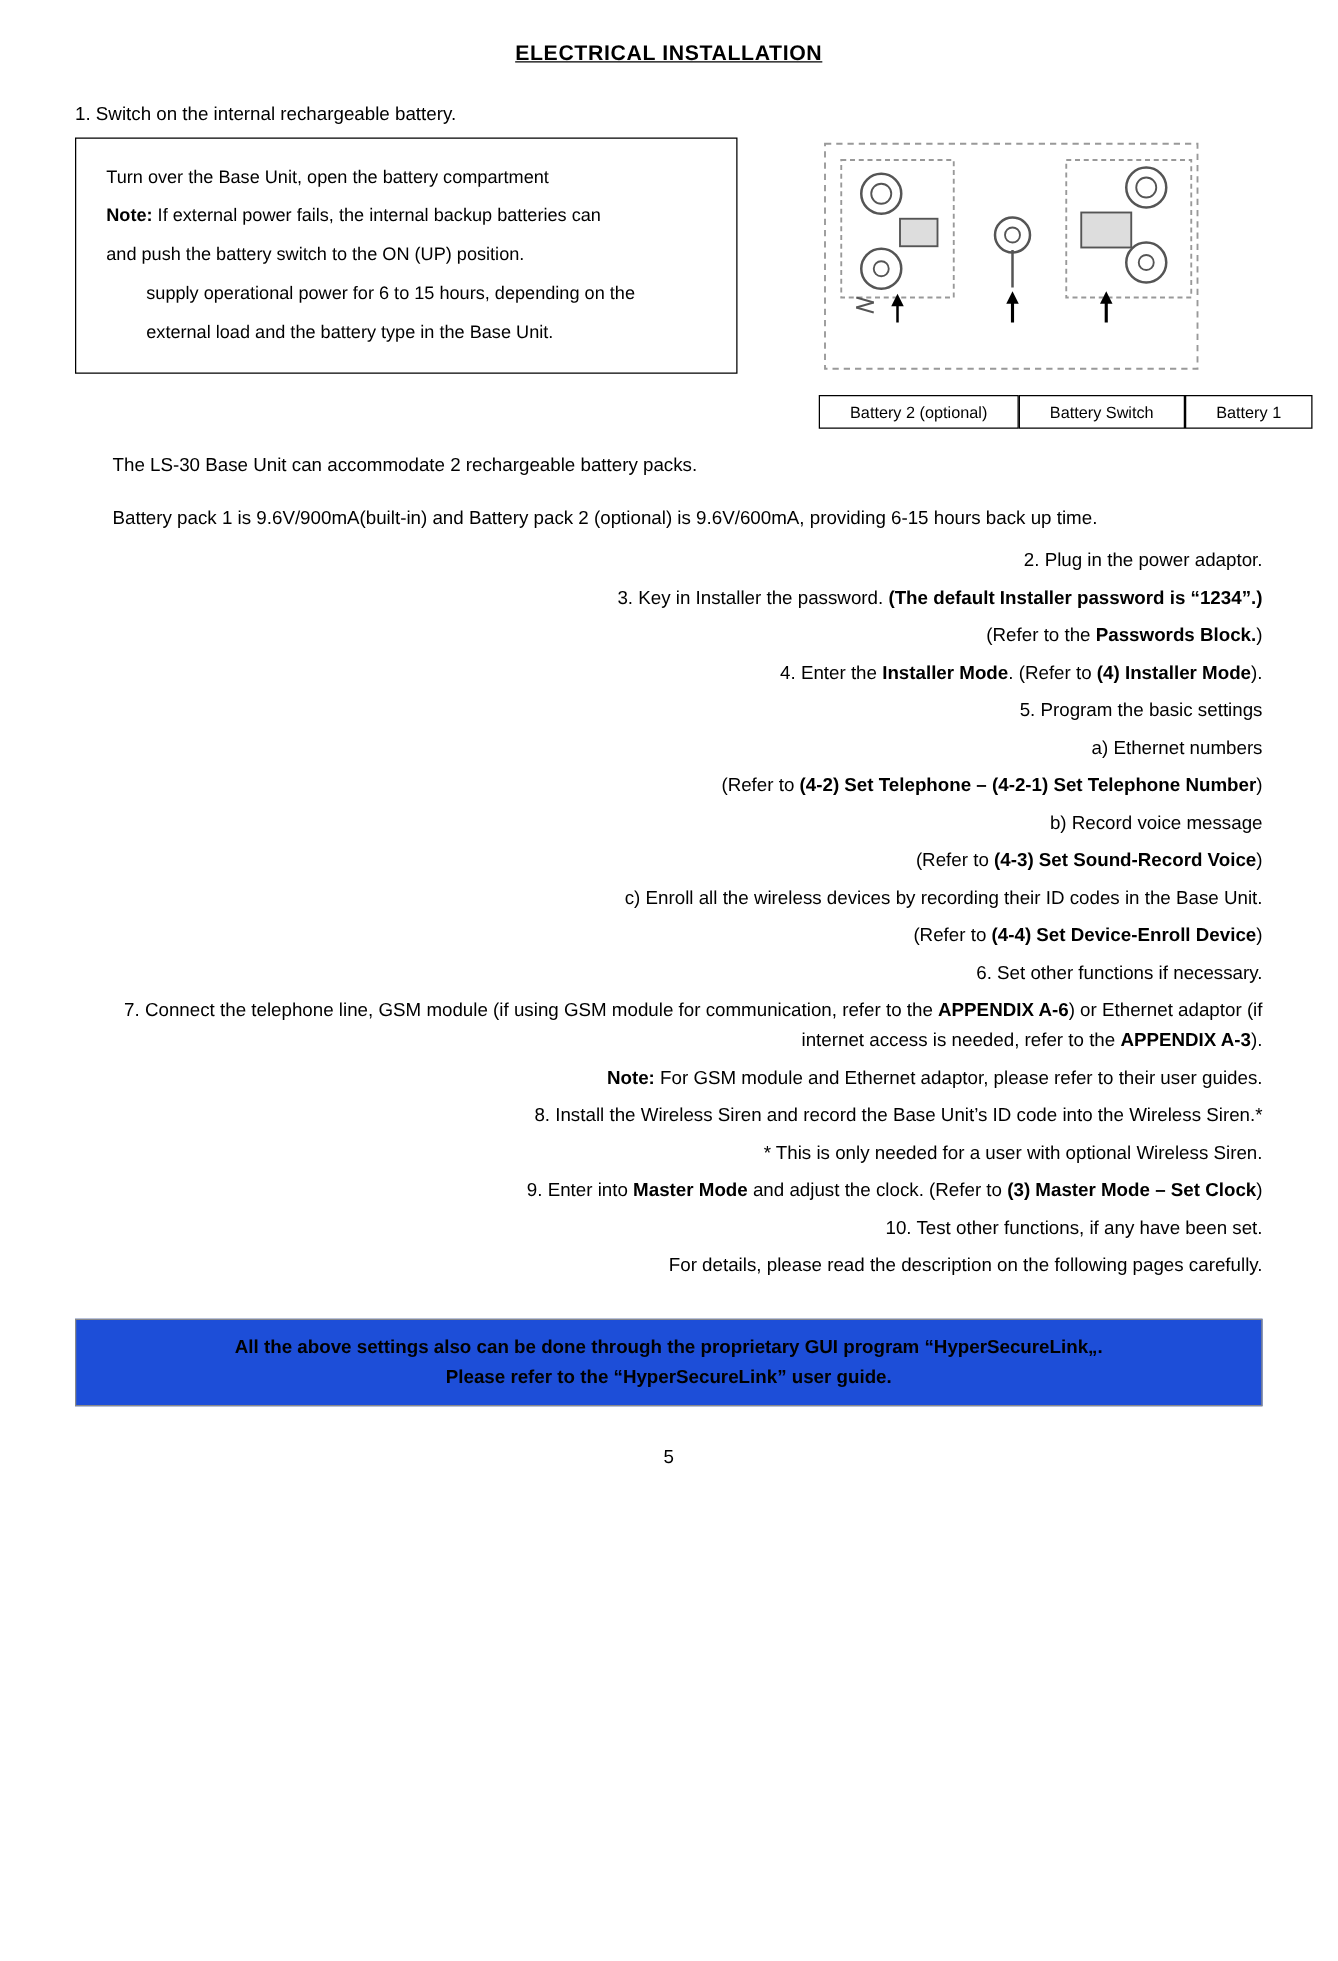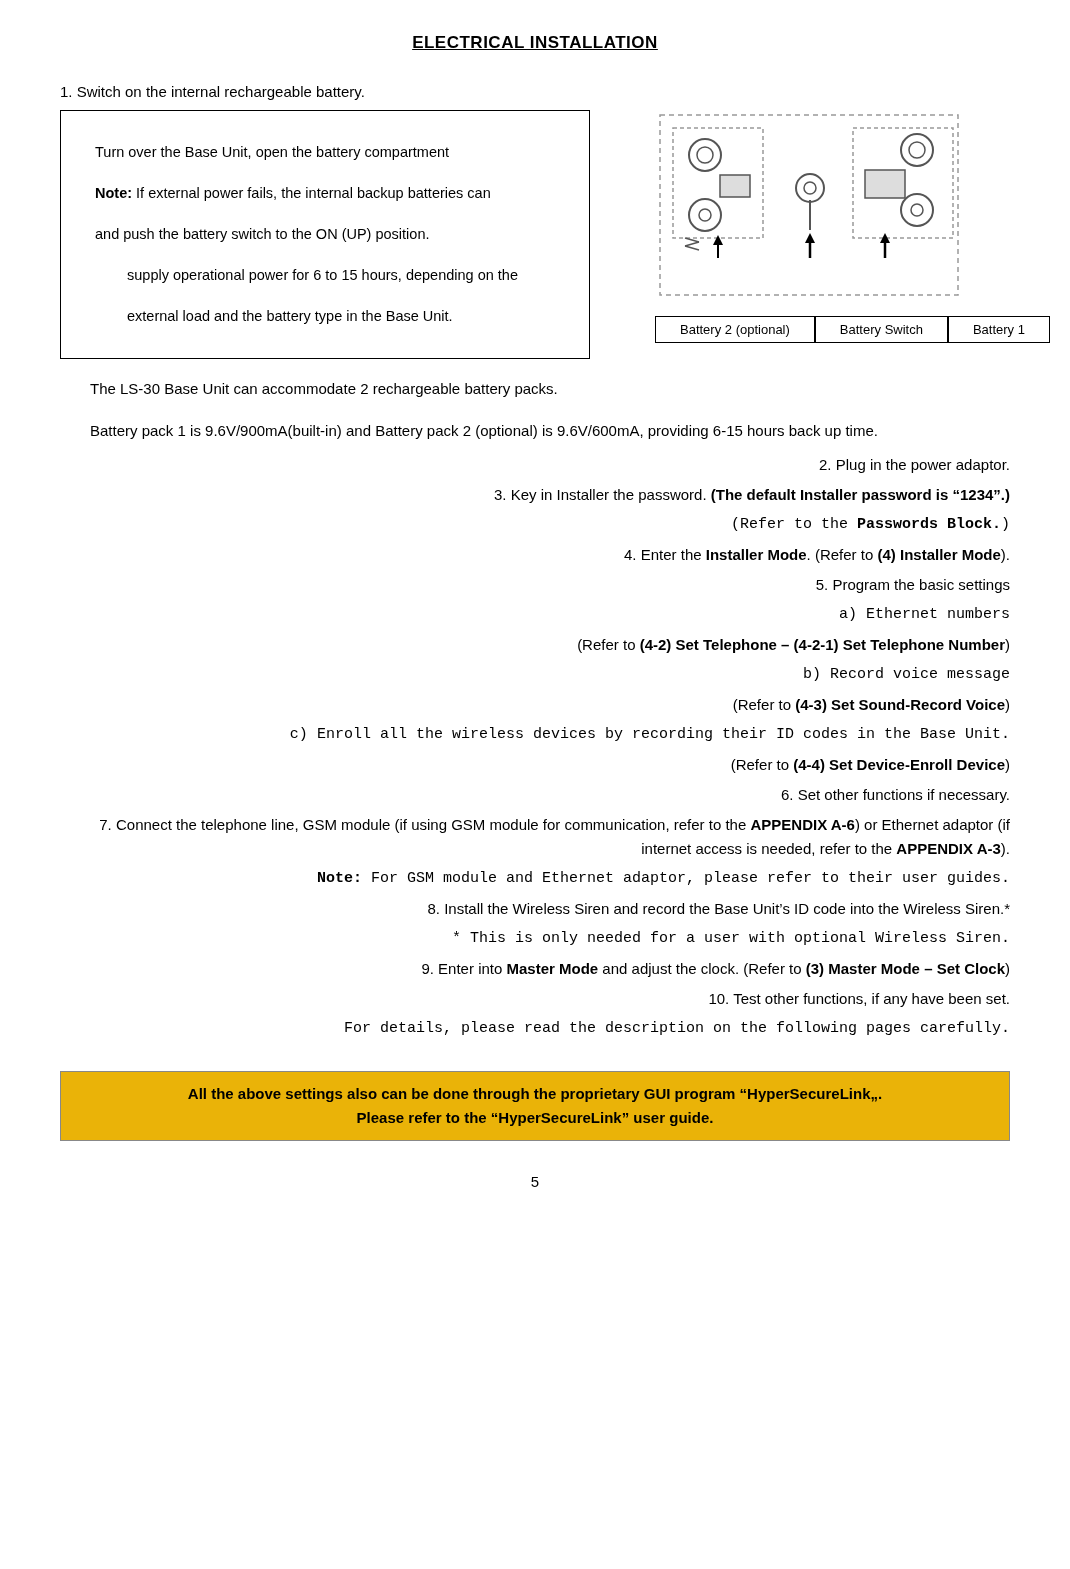--- a/index.html
+++ b/index.html
@@ -38,21 +38,21 @@
     .text-box {
       border: 1px solid #000;
       padding: 12px 16px;
       font-size: 14.5px;
       line-height: 1.6;
       flex: 0 0 auto;
       width: 530px;
     }
 
     .text-box p {
-      margin: 18px;
+      margin: 8px;
     }
 
     .text-box .note-indent {
       padding-left: 32px;
     }
 
     .diagram-area {
       flex: 1;
       display: flex;
       flex-direction: column;
@@ -96,31 +96,30 @@
     }
 
     .list-item {
       margin-bottom: 6px;
       font-size: 15px;
       line-height: 1.6;
     }
 
     .list-item.sub {
       padding-left: 24px;
-      font-family: Liberation Mono, monospace;
     }
 
     .list-item.sub-sub {
       padding-left: 60px;
     }
 
     .bold { font-weight: bold; }
 
     .highlight-box {
-      background: #eab308;
+      background: #1d4ed8;
       border: 1.5px solid #888;
       padding: 10px 16px;
       margin-top: 30px;
       margin-bottom: 8px;
       font-weight: bold;
       font-size: 15px;
       text-align: center;
       line-height: 1.6;
     }
 

